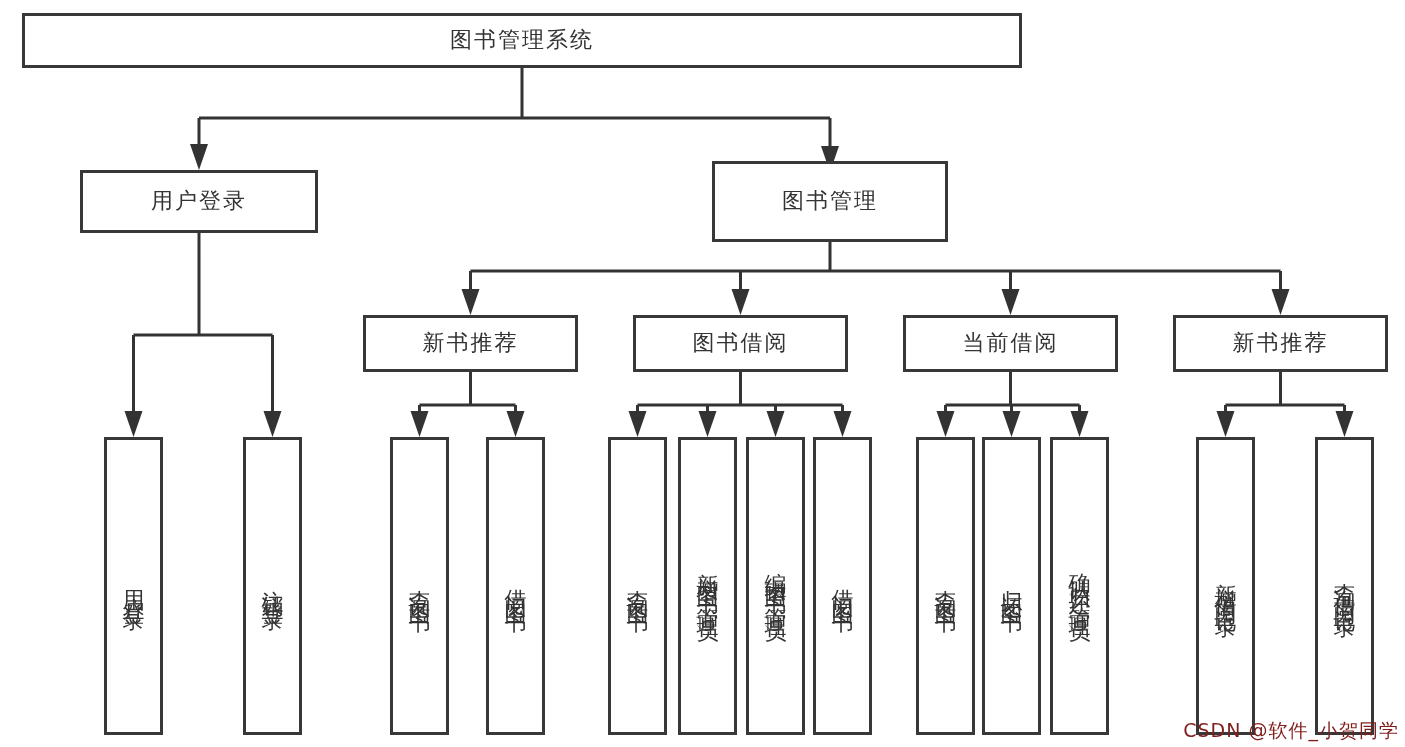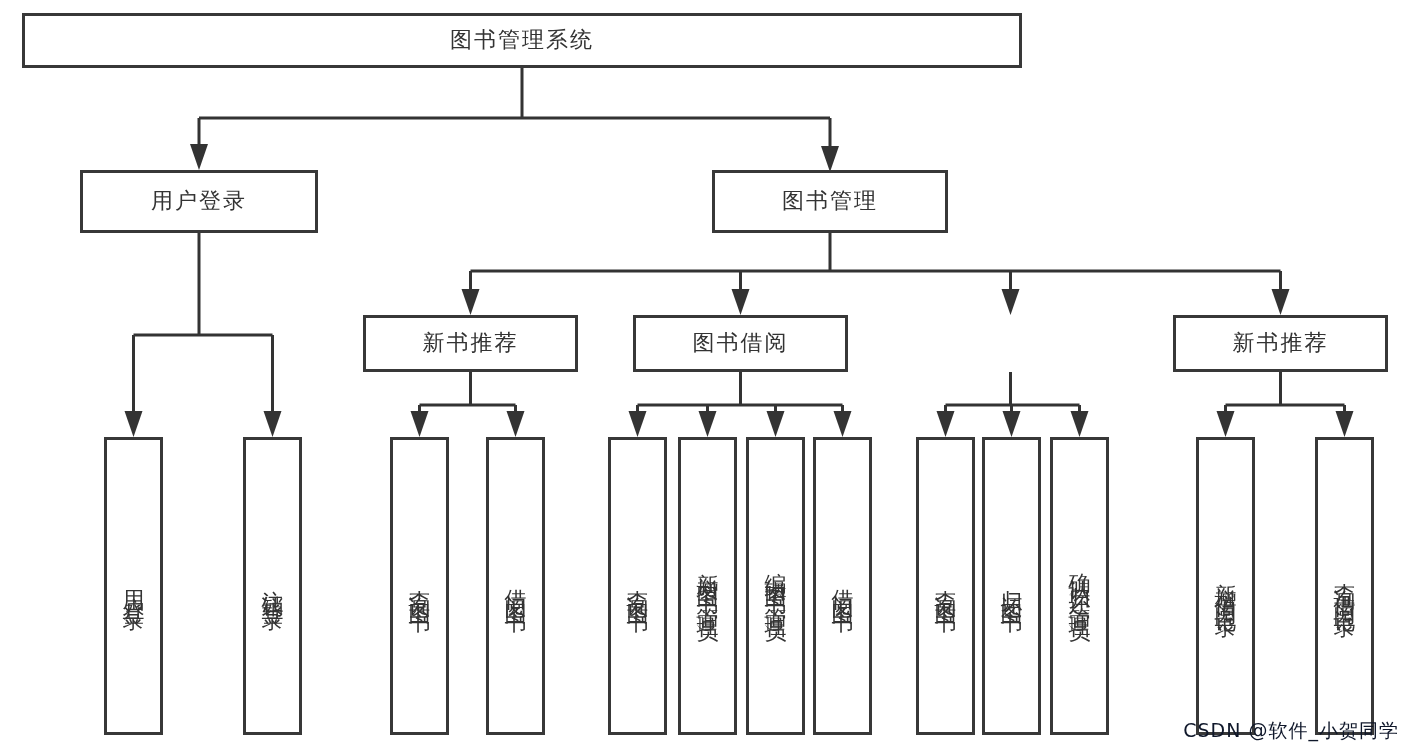--- a/index.html
+++ b/index.html
@@ -40,21 +40,21 @@
   }
   .vbox {
     writing-mode: vertical-rl;
     letter-spacing: 7px;
     font-size: 22px;
   }
   #watermark {
     position: absolute;
     right: 6px;
     bottom: 3px;
-    color: #0f172a;
+    color: #7f1d1d;
     font-size: 19px;
     letter-spacing: 1px;
   }
 </style>
 </head>
 <body>
 
 <div id="stage">
 
   <svg id="connectors" viewBox="0 0 1405 747" xmlns="http://www.w3.org/2000/svg">
@@ -86,24 +86,25 @@
       <polygon points="1002.5,411 1020.5,411 1011.5,437"></polygon>
       <polygon points="1070.5,411 1088.5,411 1079.5,437"></polygon>
       <polygon points="1216.5,411 1234.5,411 1225.5,437"></polygon>
       <polygon points="1335.5,411 1353.5,411 1344.5,437"></polygon>
     </g>
   </svg>
 
   <div class="box" style="left:22px;top:13px;width:1000px;height:55px">图书管理系统</div>
 
   <div class="box" style="left:80px;top:170px;width:238px;height:63px">用户登录</div>
-  <div class="box" style="left:712px;top:170px;width:236px;height:63px">图书管理</div>
+  <div class="box" style="left:712px;top:161px;width:236px;height:81px">图书管理</div>
 
   <div class="box" style="left:633px;top:315px;width:215px;height:57px">图书借阅</div>
   <div class="box" style="left:363px;top:315px;width:215px;height:57px">新书推荐</div>
+  <div class="box" style="left:903px;top:315px;width:215px;height:57px">当前借阅</div>
   <div class="box" style="left:1173px;top:315px;width:215px;height:57px">新书推荐</div>
 
   <div class="box vbox" style="left:104px;top:437px;width:59px;height:298px">用户登录</div>
   <div class="box vbox" style="left:243px;top:437px;width:59px;height:298px">注销登录</div>
 
   <div class="box vbox" style="left:390px;top:437px;width:59px;height:298px">查询图书</div>
   <div class="box vbox" style="left:486px;top:437px;width:59px;height:298px">借阅图书</div>
 
   <div class="box vbox" style="left:608px;top:437px;width:59px;height:298px">查询图书</div>
   <div class="box vbox" style="left:678px;top:437px;width:59px;height:298px">新增图书（管理员）</div>

